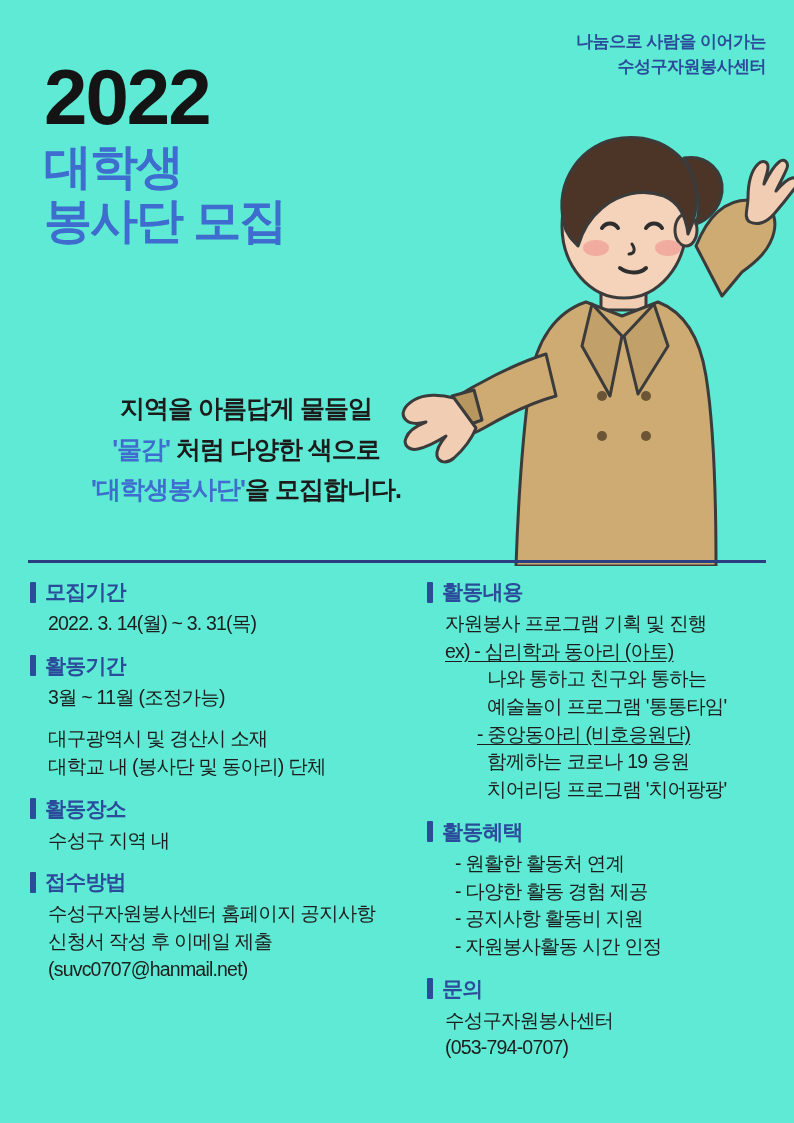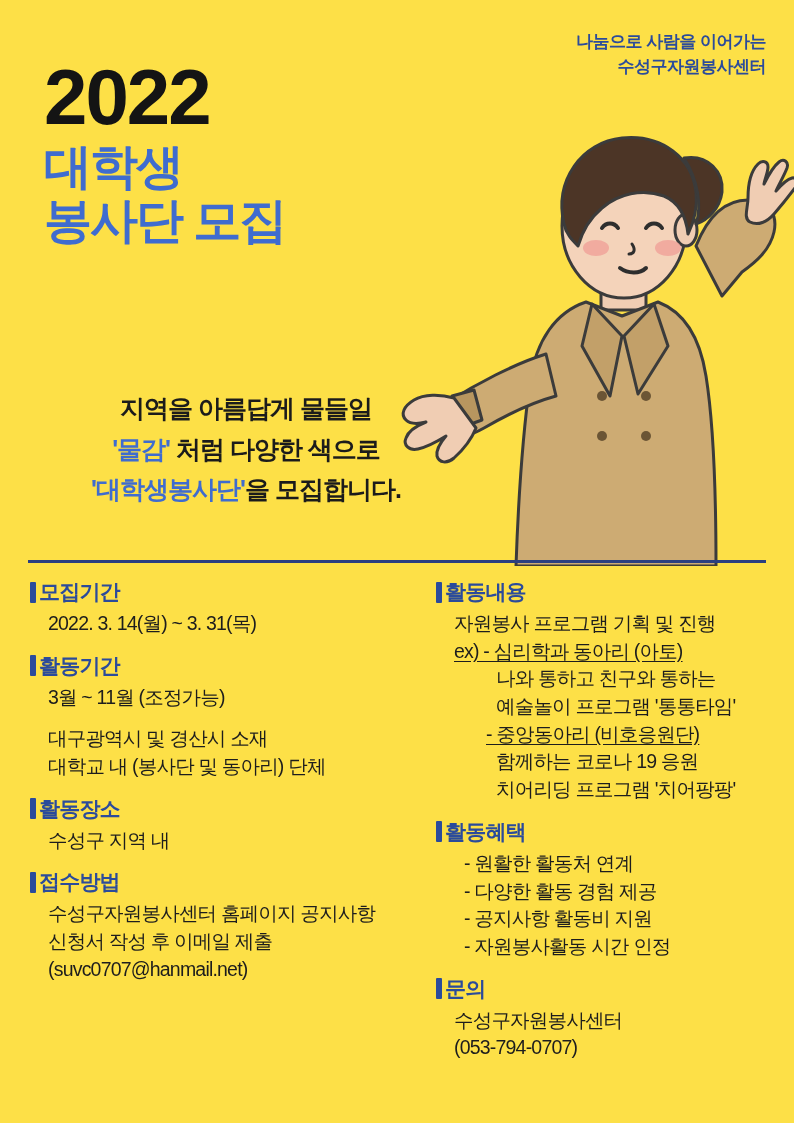--- a/index.html
+++ b/index.html
@@ -12,21 +12,21 @@
     background: #f7f4ec;
     font-family: "Liberation Sans", sans-serif;
     color: #1f1f1f;
     overflow: hidden;
     position: relative;
   }
   .poster {
     position: relative;
     width: 794px;
     height: 1123px;
-    background: #fde047;
+    background: #5eead4;
     overflow: hidden;
   }
 
   
   .org-block {
     position: absolute;
     top: 30px;
     right: 28px;
     text-align: right;
     line-height: 1.45;
@@ -89,27 +89,27 @@
     height: 3px;
     background: #2b3f80;
   }
 
   
   .col {
     position: absolute;
     top: 578px;
   }
   .col-left { left: 30px; width: 390px; }
-  .col-right { left: 436px; width: 350px; }
+  .col-right { left: 427px; width: 350px; }
 
   .sec { margin-bottom: 14px; }
   .sec-head {
     display: flex;
     align-items: center;
-    gap: 3px;
+    gap: 9px;
     margin-bottom: 4px;
   }
   .bar {
     width: 6px;
     height: 21px;
     background: #2b4b9b;
     border-radius: 1px;
     flex: 0 0 auto;
   }
   .sec-title {

